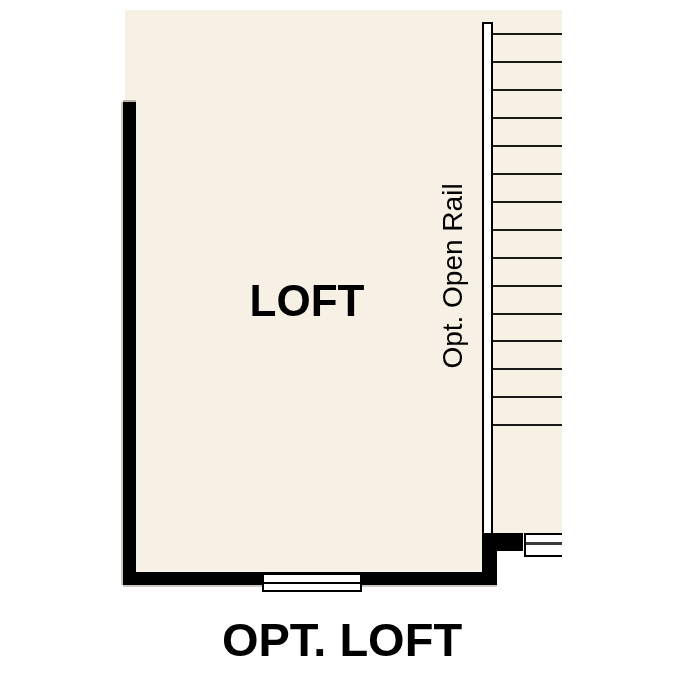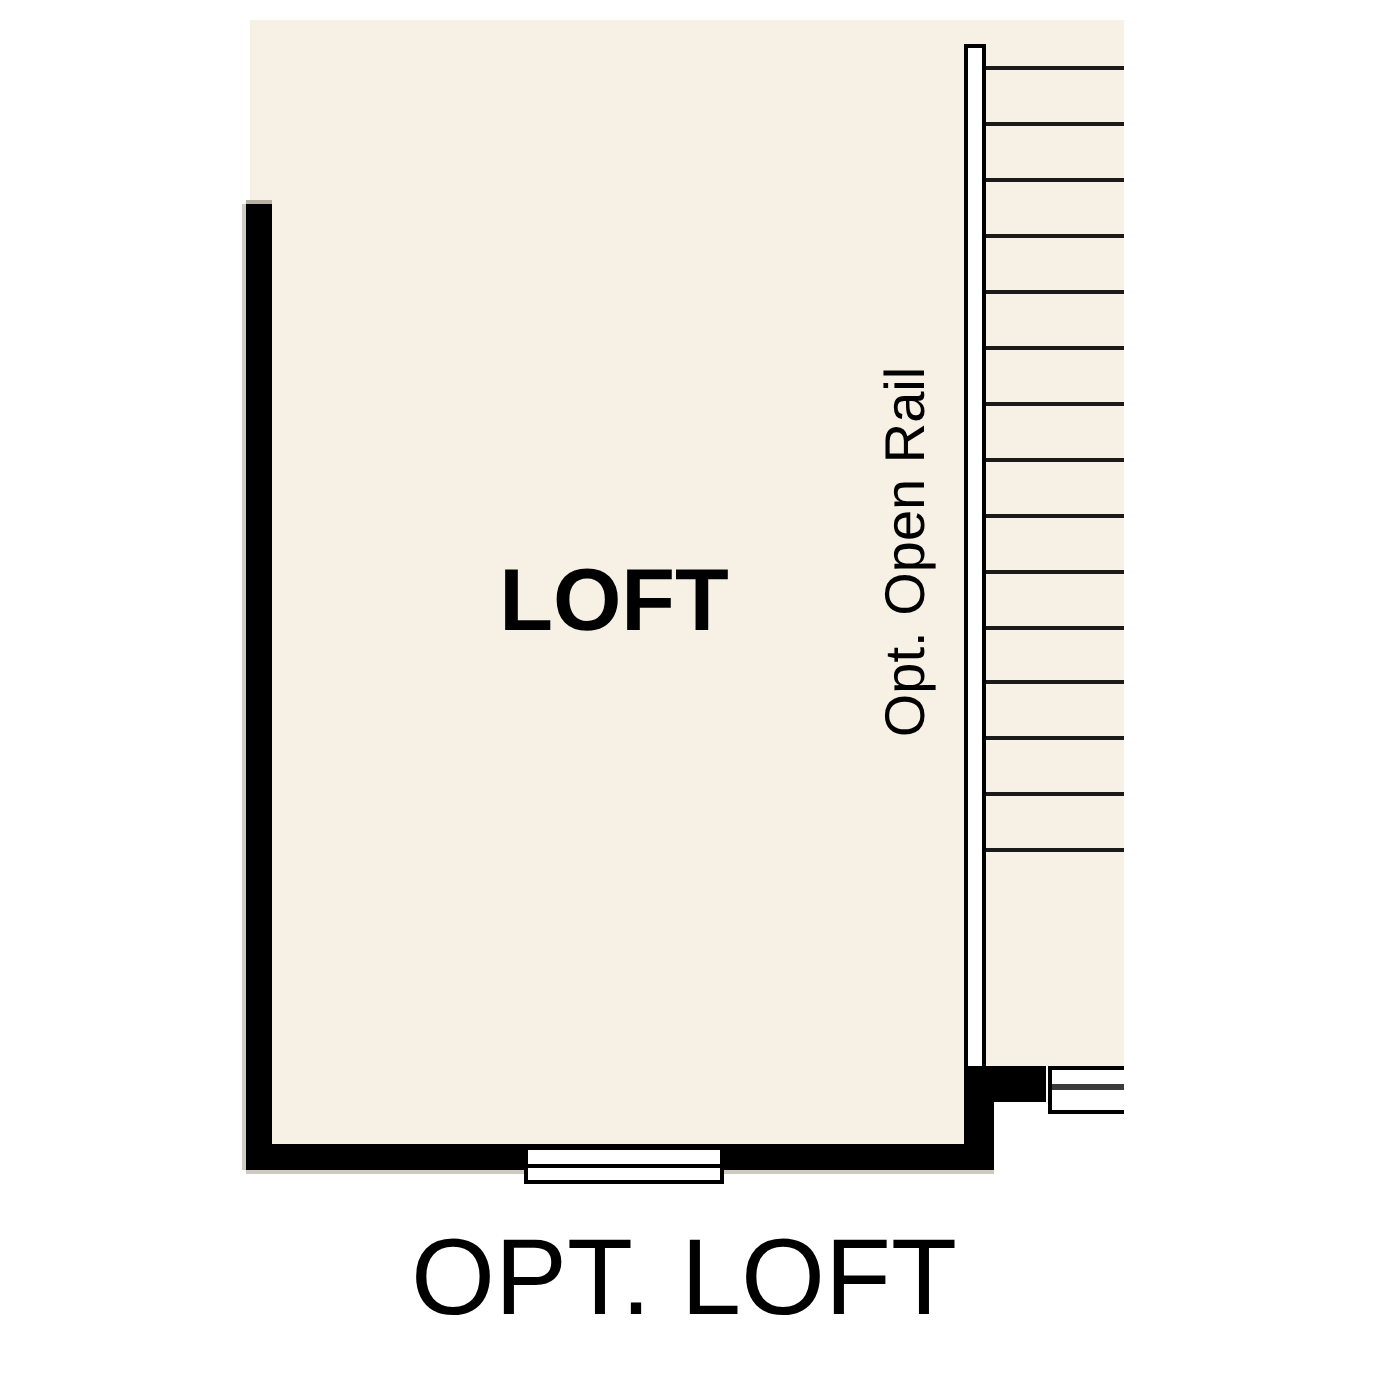--- a/index.html
+++ b/index.html
@@ -84,22 +84,22 @@
   }
   .rail-label {
     left: 453px; top: 276px;
     transform: translate(-50%, -50%) rotate(-90deg);
     font-size: 28px;
     font-weight: normal;
   }
   .caption {
     left: 342px; top: 639px;
     transform: translate(-50%, -50%);
-    font-size: 54px;
-    font-weight: normal;
+    font-size: 47px;
+    font-weight: bold;
   }
 </style>
 </head>
 <body>
 
 <div id="canvas">
 
   <div class="abs floor floor-main"></div>
   <div class="abs floor floor-lower"></div>
 

